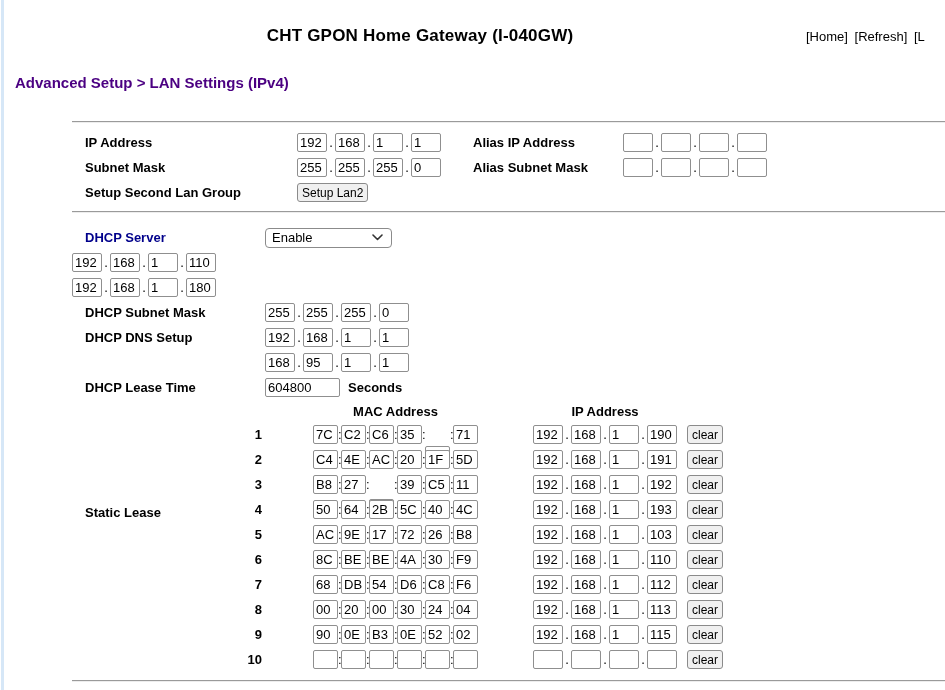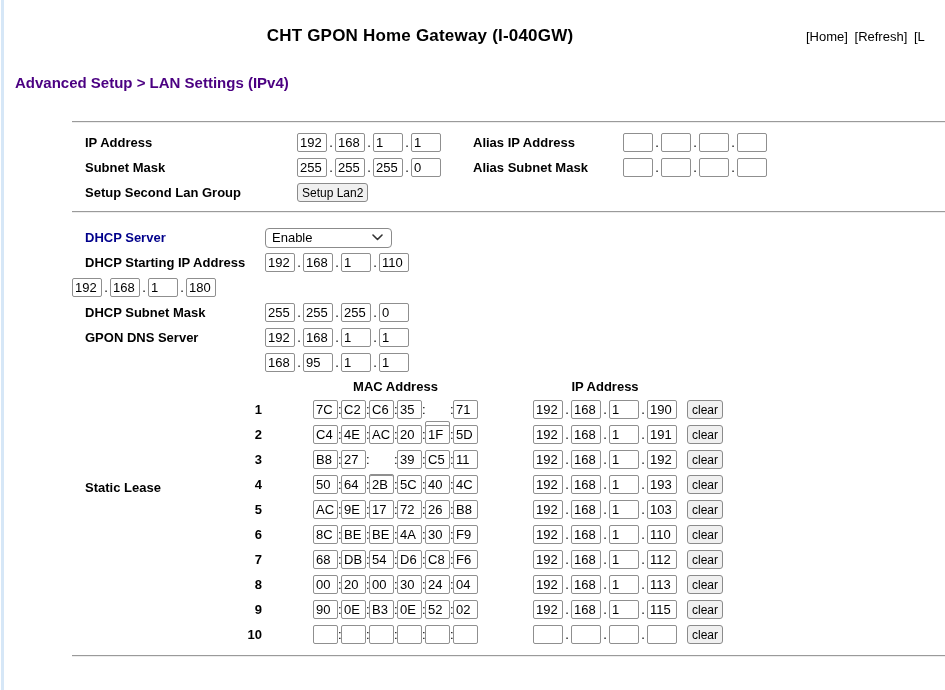--- a/index.html
+++ b/index.html
@@ -152,21 +152,20 @@
     <div class="frow">
       <span class="lbl w193 blue-lbl" style="color: rgb(0, 0, 139);">DHCP Server</span>
       <span class="select">
         <span>Enable</span>
         <svg width="11" height="7" viewBox="0 0 11 7">
             <polyline points="1,1 5.5,5.5 10,1" fill="none" stroke="#333" stroke-width="1.6" stroke-linecap="round" stroke-linejoin="round"></polyline>
           </svg>
       </span>
     </div>
     <div class="frow">
-      <span class="lbl w193">DHCP Starting IP Address</span>
       <span class="octets">
           <input class="oct" value="192" style="width: 30px;">
           <span class="sep" style="width: 8px;">.</span>
           <input class="oct" value="168" style="width: 30px;">
           <span class="sep" style="width: 8px;">.</span>
           <input class="oct" value="1" style="width: 30px;">
           <span class="sep" style="width: 8px;">.</span>
           <input class="oct" value="110" style="width: 30px;">
         </span>
     </div>
@@ -187,21 +186,21 @@
           <input class="oct" value="255" style="width: 30px;">
           <span class="sep" style="width: 8px;">.</span>
           <input class="oct" value="255" style="width: 30px;">
           <span class="sep" style="width: 8px;">.</span>
           <input class="oct" value="255" style="width: 30px;">
           <span class="sep" style="width: 8px;">.</span>
           <input class="oct" value="0" style="width: 30px;">
         </span>
     </div>
     <div class="frow">
-      <span class="lbl w193">GPON DNS Server</span>
+      <span class="lbl w193">DHCP DNS Setup</span>
       <span class="octets">
           <input class="oct" value="192" style="width: 30px;">
           <span class="sep" style="width: 8px;">.</span>
           <input class="oct" value="168" style="width: 30px;">
           <span class="sep" style="width: 8px;">.</span>
           <input class="oct" value="1" style="width: 30px;">
           <span class="sep" style="width: 8px;">.</span>
           <input class="oct" value="1" style="width: 30px;">
         </span>
     </div>
@@ -209,20 +208,25 @@
       <span class="lbl w193"></span>
       <span class="octets">
           <input class="oct" value="168" style="width: 30px;">
           <span class="sep" style="width: 8px;">.</span>
           <input class="oct" value="95" style="width: 30px;">
           <span class="sep" style="width: 8px;">.</span>
           <input class="oct" value="1" style="width: 30px;">
           <span class="sep" style="width: 8px;">.</span>
           <input class="oct" value="1" style="width: 30px;">
         </span>
+    </div>
+    <div class="frow">
+      <span class="lbl w193">DHCP Lease Time</span>
+      <input class="txt" style="width: 75px;" value="604800">
+      <span class="unit">Seconds</span>
     </div>
   </div>
 
   <div id="lease">
     <span class="sl-label">Static Lease</span>
     <div class="lease-head">
       <span class="mh">MAC Address</span>
       <span class="ih">IP Address</span>
     </div>
     <div id="lease-rows">

